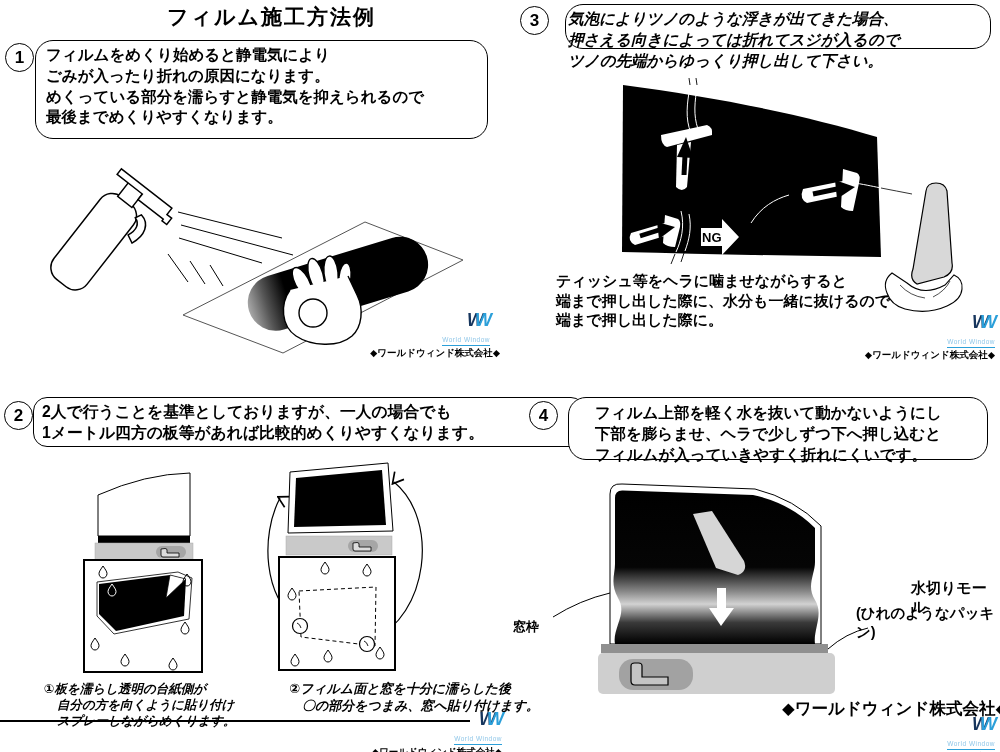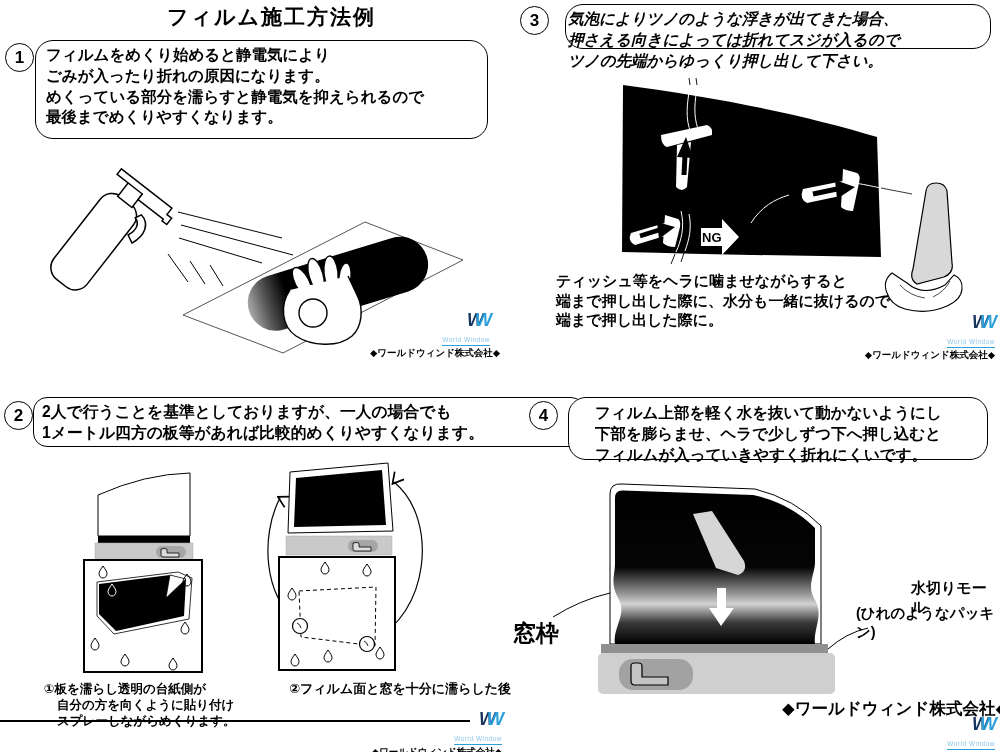--- a/index.html
+++ b/index.html
@@ -5,23 +5,23 @@
   html,body{margin:0;padding:0;background:#fff;}
   .page{position:relative;width:1000px;height:752px;background:#fff;overflow:hidden;
         font-family:"Liberation Sans","DejaVu Sans",sans-serif;color:#000;}
   .abs{position:absolute;}
   .title{font-size:21px;font-weight:600;letter-spacing:2px;}
   .circle-num{width:27px;height:27px;border:1.7px solid #000;border-radius:50%;
       text-align:center;line-height:27px;font-size:17px;font-weight:600;}
   .bubble{border:1.7px solid #000;border-radius:18px;font-size:15.5px;font-weight:600;
       line-height:1.34;padding:4px 10px;box-sizing:border-box;background:#fff;}
   .note{font-size:15px;font-weight:600;line-height:1.3;}
-  .caption{font-size:12.5px;font-weight:600;line-height:1.28;}
+  .caption{font-size:12.5px;font-weight:600;line-height:1.28;font-style:italic;}
   .caption .indent{padding-left:13px;}
-  .label-bold{font-size:23px;font-weight:700;}
+  .label-bold{font-size:13px;font-weight:700;}
   .label-med{font-size:15px;font-weight:600;}
   .company-large{font-size:16.5px;font-weight:700;white-space:nowrap;}
   .logo-block{text-align:right;line-height:1;}
   .ww{font-weight:700;font-style:italic;font-size:18px;letter-spacing:-2px;display:inline-block;line-height:0.9;margin-left:24px;}
   .ww .w1{color:#16355d;}
   .ww .w2{color:#2b9fd9;margin-left:-7px;}
   .ww-sub{display:inline-block;font-size:6.5px;color:#8fc6e8;border-bottom:1.5px solid #2b9fd9;
       padding-bottom:1px;letter-spacing:0.5px;line-height:1.2;}
   .company-small{font-size:9.5px;font-weight:700;white-space:nowrap;margin-top:2px;}
   .bottom-rule{height:2px;background:#000;}
@@ -238,20 +238,21 @@
       <use href="#drop" x="60" y="103" width="10" height="14"></use>
       <use href="#drop" x="27" y="129" width="10" height="14"></use>
       <use href="#drop" x="30" y="195" width="10" height="14"></use>
       <use href="#drop" x="63" y="191" width="10" height="14"></use>
       <use href="#drop" x="115" y="188" width="10" height="14"></use>
     </g>
   </svg>
 
   <div class="abs caption" style="left:255px;top:681px;font-size:13px;margin-left:34px;">
     <div>②フィルム面と窓を十分に濡らした後</div>
+    <div class="indent">〇の部分をつまみ、窓へ貼り付けます。</div>
   </div>
 
   <div class="abs logo-block" style="left:360px;top:711px;width:142px;">
     <span class="ww"><span class="w1">W</span><span class="w2">W</span></span><br>
     <span class="ww-sub">World Window</span>
     <div class="company-small">◆ワールドウィンド株式会社◆</div>
   </div>
 
   <div class="abs circle-num" style="left:529px;top:401px;">4</div>
   <div class="abs bubble" style="left:568px;top:397px;width:420px;height:63px;padding:5px 20px 5px 26px;">

